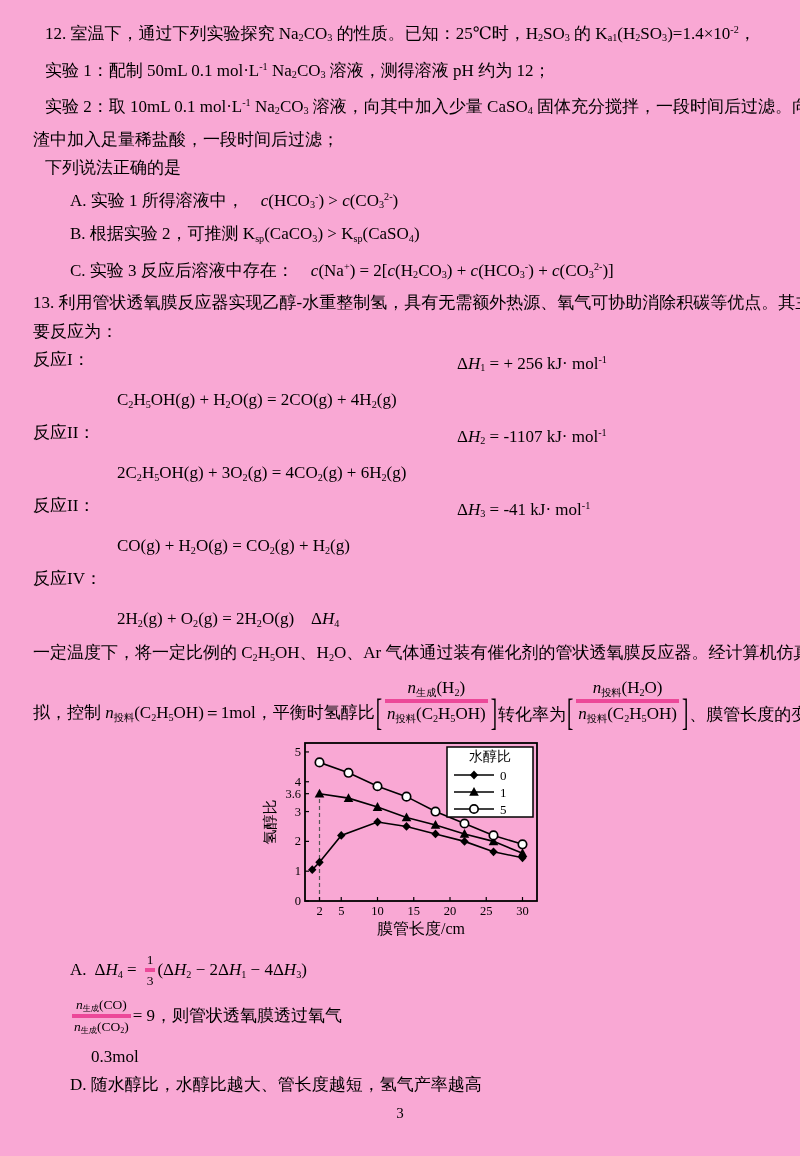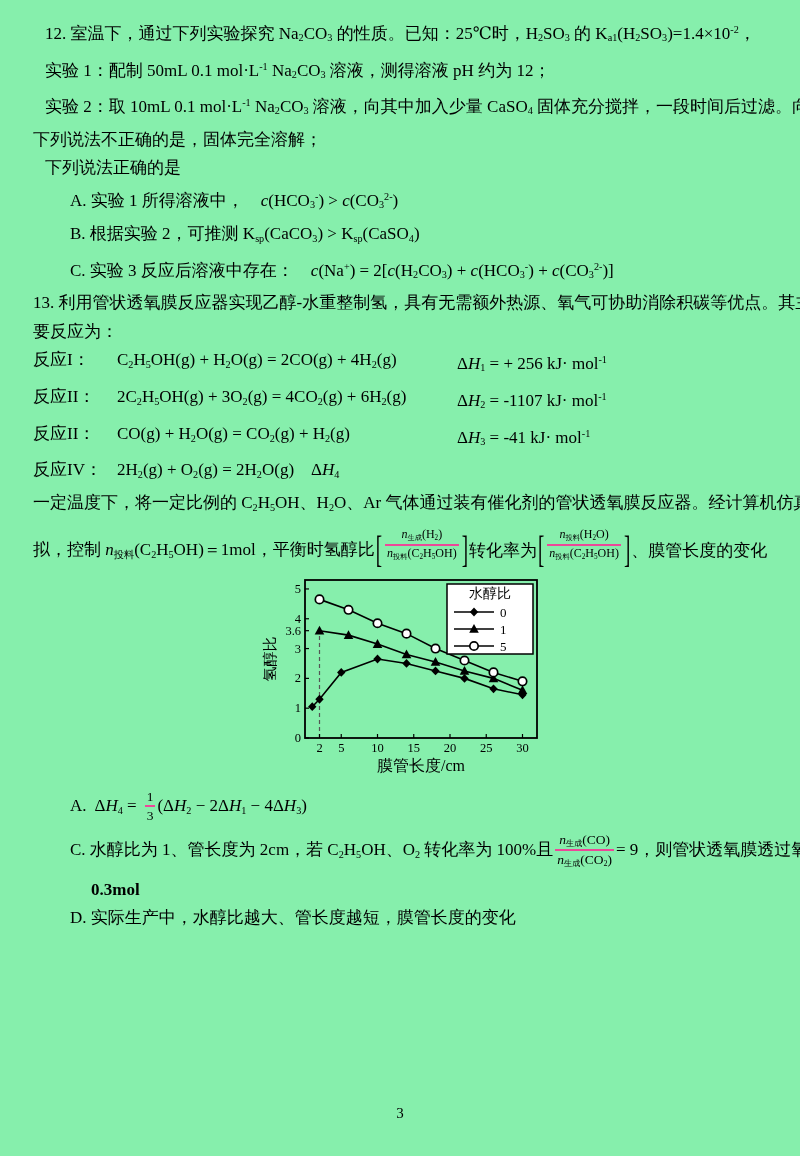--- a/index.html
+++ b/index.html
@@ -1,53 +1,53 @@
 <!DOCTYPE html>
 <html><head>
 <meta charset="utf-8">
 <style>
   html,body{margin:0;padding:0;background:#e8e8e8;}
-  .page{position:relative;width:800px;height:1156px;margin:0 auto;background:#86efac;color:#000;
+  .page{position:relative;width:800px;height:1156px;margin:0 auto;background:#f9a8d4;color:#000;
         font-family:"Liberation Serif","DejaVu Serif",serif;font-size:17px;overflow:hidden;}
   .content{padding:16px 28px 0 33px;}
   p.ln{margin:0;line-height:28.5px;white-space:nowrap;}
   .ind{padding-left:12px;}
   .opt{padding-left:37px;}
-  .cont2{padding-left:58px;font-weight:bold;}
+  .cont2{padding-left:58px;}
   sub{font-size:0.60em;vertical-align:-0.25em;}
   sup{font-size:0.60em;vertical-align:0.55em;}
   i{font-style:italic;}
   .rxn{display:flex;line-height:28.5px;white-space:nowrap;}
   .rxn-label{width:84px;flex:none;}
-  .rxn-eq{width:340px;flex:none;}
+  .rxn-eq{width:340px;flex:none;margin-top:40px;}
   .rxn-dh{flex:none;}
   .fline{display:flex;align-items:flex-end;line-height:1.25;margin:5px 0 4px 0;white-space:nowrap;}
-  .frac{display:inline-flex;flex-direction:column;align-items:center;font-size:12px;line-height:1.3;margin:0 2px;vertical-align:middle;}
-  .frac .den{border-top:2px solid #ec4899;padding:0 2px;}
+  .frac{display:inline-flex;flex-direction:column;align-items:center;font-size:17px;line-height:1.3;margin:0 2px;vertical-align:middle;}
+  .frac .den{border-top:4px solid #ec4899;padding:0 2px;}
   .frac .num{padding:0 2px;}
   .bigbr{display:inline-block;transform:scaleY(1.95);font-size:19px;margin:0 1px;}
   .optflex{display:flex;align-items:center;line-height:1.3;margin:6px 0;white-space:nowrap;}
   .optflex .frac{font-size:13.5px;}
   .opt-label{margin-right:8px;}
   .gap6{width:6px;display:inline-block;}
   .chart-wrap{margin:8px 0 2px 228px;width:332px;}
   .chart-wrap svg{display:block;font-family:"Liberation Serif","DejaVu Serif",serif;}
   .pagenum{position:absolute;bottom:34px;left:0;width:100%;text-align:center;font-size:15px;}
 </style>
 </head>
 <body>
 
 <div class="page">
   <div class="content">
 
     <section>
       <p class="ln ind">12. 室温下，通过下列实验探究 Na<sub>2</sub>CO<sub>3</sub> 的性质。已知：25℃时，H<sub>2</sub>SO<sub>3</sub> 的 K<sub>a1</sub>(H<sub>2</sub>SO<sub>3</sub>)=1.4×10<sup>-2</sup>，</p>
       <p class="ln ind">实验 1：配制 50mL 0.1 mol·L<sup>-1</sup> Na<sub>2</sub>CO<sub>3</sub> 溶液，测得溶液 pH 约为 12；</p>
       <p class="ln ind">实验 2：取 10mL 0.1 mol·L<sup>-1</sup> Na<sub>2</sub>CO<sub>3</sub> 溶液，向其中加入少量 CaSO<sub>4</sub> 固体充分搅拌，一段时间后过滤。向滤</p>
-      <p class="ln">下列说法不正确的是，固体完全溶解；</p>
+      <p class="ln">渣中加入足量稀盐酸，一段时间后过滤；</p>
       <p class="ln ind">下列说法正确的是</p>
       <p class="ln opt">A. 实验 1 所得溶液中，　<i>c</i>(HCO<sub>3</sub><sup>-</sup>) &gt; <i>c</i>(CO<sub>3</sub><sup>2-</sup>)</p>
       <p class="ln opt">B. 根据实验 2，可推测 K<sub>sp</sub>(CaCO<sub>3</sub>) &gt; K<sub>sp</sub>(CaSO<sub>4</sub>)</p>
       <p class="ln opt">C. 实验 3 反应后溶液中存在：　<i>c</i>(Na<sup>+</sup>) = 2[<i>c</i>(H<sub>2</sub>CO<sub>3</sub>) + <i>c</i>(HCO<sub>3</sub><sup>-</sup>) + <i>c</i>(CO<sub>3</sub><sup>2-</sup>)]</p>
     </section>
 
     <section>
       <p class="ln">13. 利用管状透氧膜反应器实现乙醇-水重整制氢，具有无需额外热源、氧气可协助消除积碳等优点。其主</p>
       <p class="ln">要反应为：</p>
 
@@ -183,27 +183,26 @@
         <span class="gap6"></span>
         <span class="frac">
           <span class="num">1</span>
           <span class="den">3</span>
         </span>
         <span>(Δ<i>H</i><sub>2</sub> − 2Δ<i>H</i><sub>1</sub> − 4Δ<i>H</i><sub>3</sub>)</span>
       </div>
 
 
       <div class="optflex opt">
-        <span>C. 水醇比为 1、管长度为 2cm，若 C<sub>2</sub>H<sub>5</sub>OH、O<sub>2</sub> 转化率为 100%且</span>
         <span class="frac">
           <span class="num"><i>n</i><sub>生成</sub>(CO)</span>
           <span class="den"><i>n</i><sub>生成</sub>(CO<sub>2</sub>)</span>
         </span>
         <span>= 9，则管状透氧膜透过氧气</span>
       </div>
       <p class="ln cont2">0.3mol</p>
 
-      <p class="ln opt">D. 实际生产中，水醇比越大、管长度越短，膜管长度的变化</p>
+      <p class="ln opt">D. 随水醇比，水醇比越大、管长度越短，氢气产率越高</p>
     </section>
   </div>
 
   <div class="pagenum">3</div>
 </div>
 
 </body></html>

